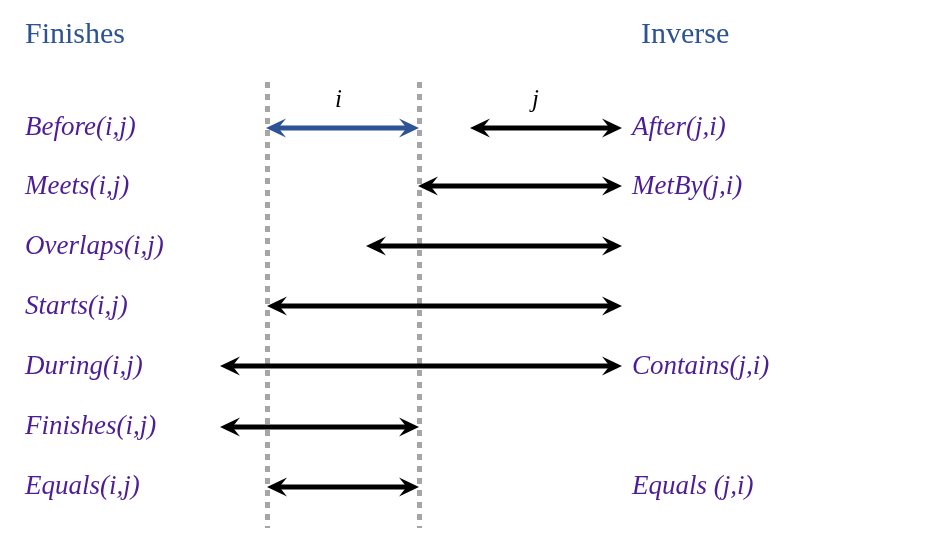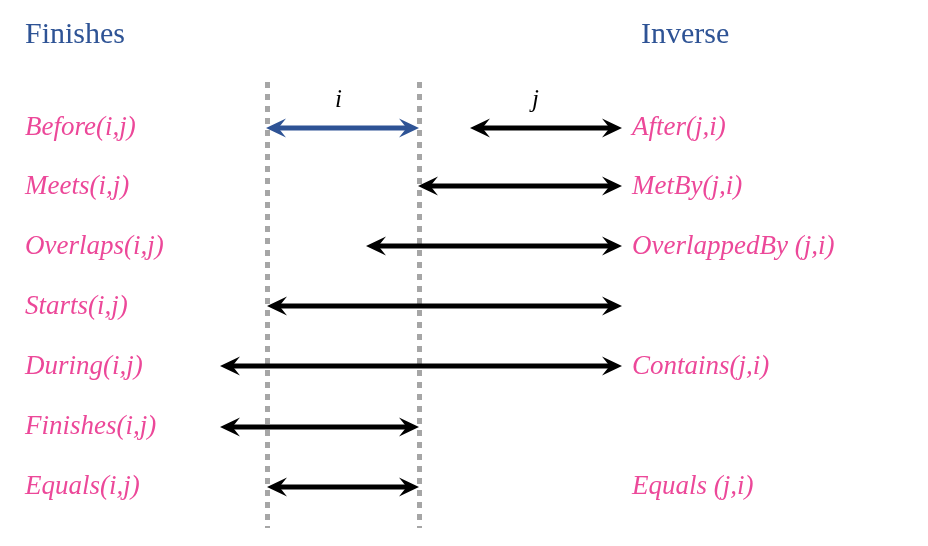--- a/index.html
+++ b/index.html
@@ -21,21 +21,21 @@
     font-size: 30px;
     font-style: normal;
     white-space: nowrap;
     line-height: 1;
   }
   #hdr-relation { left: 25px; top: 18px; }
   #hdr-inverse  { left: 641px; top: 18px; }
 
   .rel-label {
     position: absolute;
-    color: #ec4899;
+    color: #4c1d95;
     font-size: 27px;
     font-style: italic;
     white-space: nowrap;
     line-height: 1;
     letter-spacing: 0px;
   }
   .rel-left  { left: 25px; }
   .rel-right { left: 632px; text-align: right; }
 
   .vline {
@@ -86,21 +86,20 @@
   <div class="rel-label rel-left" style="top:113px">Before(i,j)</div>
   <div class="rel-label rel-left" style="top:232px">Overlaps(i,j)</div>
   <div class="rel-label rel-left" style="top:172px">Meets(i,j)</div>
   <div class="rel-label rel-left" style="top:292px">Starts(i,j)</div>
   <div class="rel-label rel-left" style="top:352px">During(i,j)</div>
   <div class="rel-label rel-left" style="top:412px">Finishes(i,j)</div>
   <div class="rel-label rel-left" style="top:472px">Equals(i,j)</div>
 
   <div class="rel-label rel-right" style="top:113px">After(j,i)</div>
   <div class="rel-label rel-right" style="top:172px">MetBy(j,i)</div>
-  <div class="rel-label rel-right" style="top:232px">OverlappedBy (j,i)</div>
   <div class="rel-label rel-right" style="top:352px">Contains(j,i)</div>
   <div class="rel-label rel-right" style="top:472px">Equals (j,i)</div>
 
   <div id="arrow-layer">
       <svg class="arrow-svg" width="181" height="34" style="left: 252px; top: 111px;">
         <line x1="23" x2="158" y1="17" y2="17" stroke="#2e5395" stroke-width="5"></line>
         <path d="M 14 17 L 34 7.5 L 26.4 17 L 34 26.5 Z" fill="#2e5395"></path>
         <path d="M 167 17 L 147 7.5 L 154.6 17 L 147 26.5 Z" fill="#2e5395"></path>
       </svg>
       <svg class="arrow-svg" width="180" height="34" style="left: 456px; top: 111px;">

